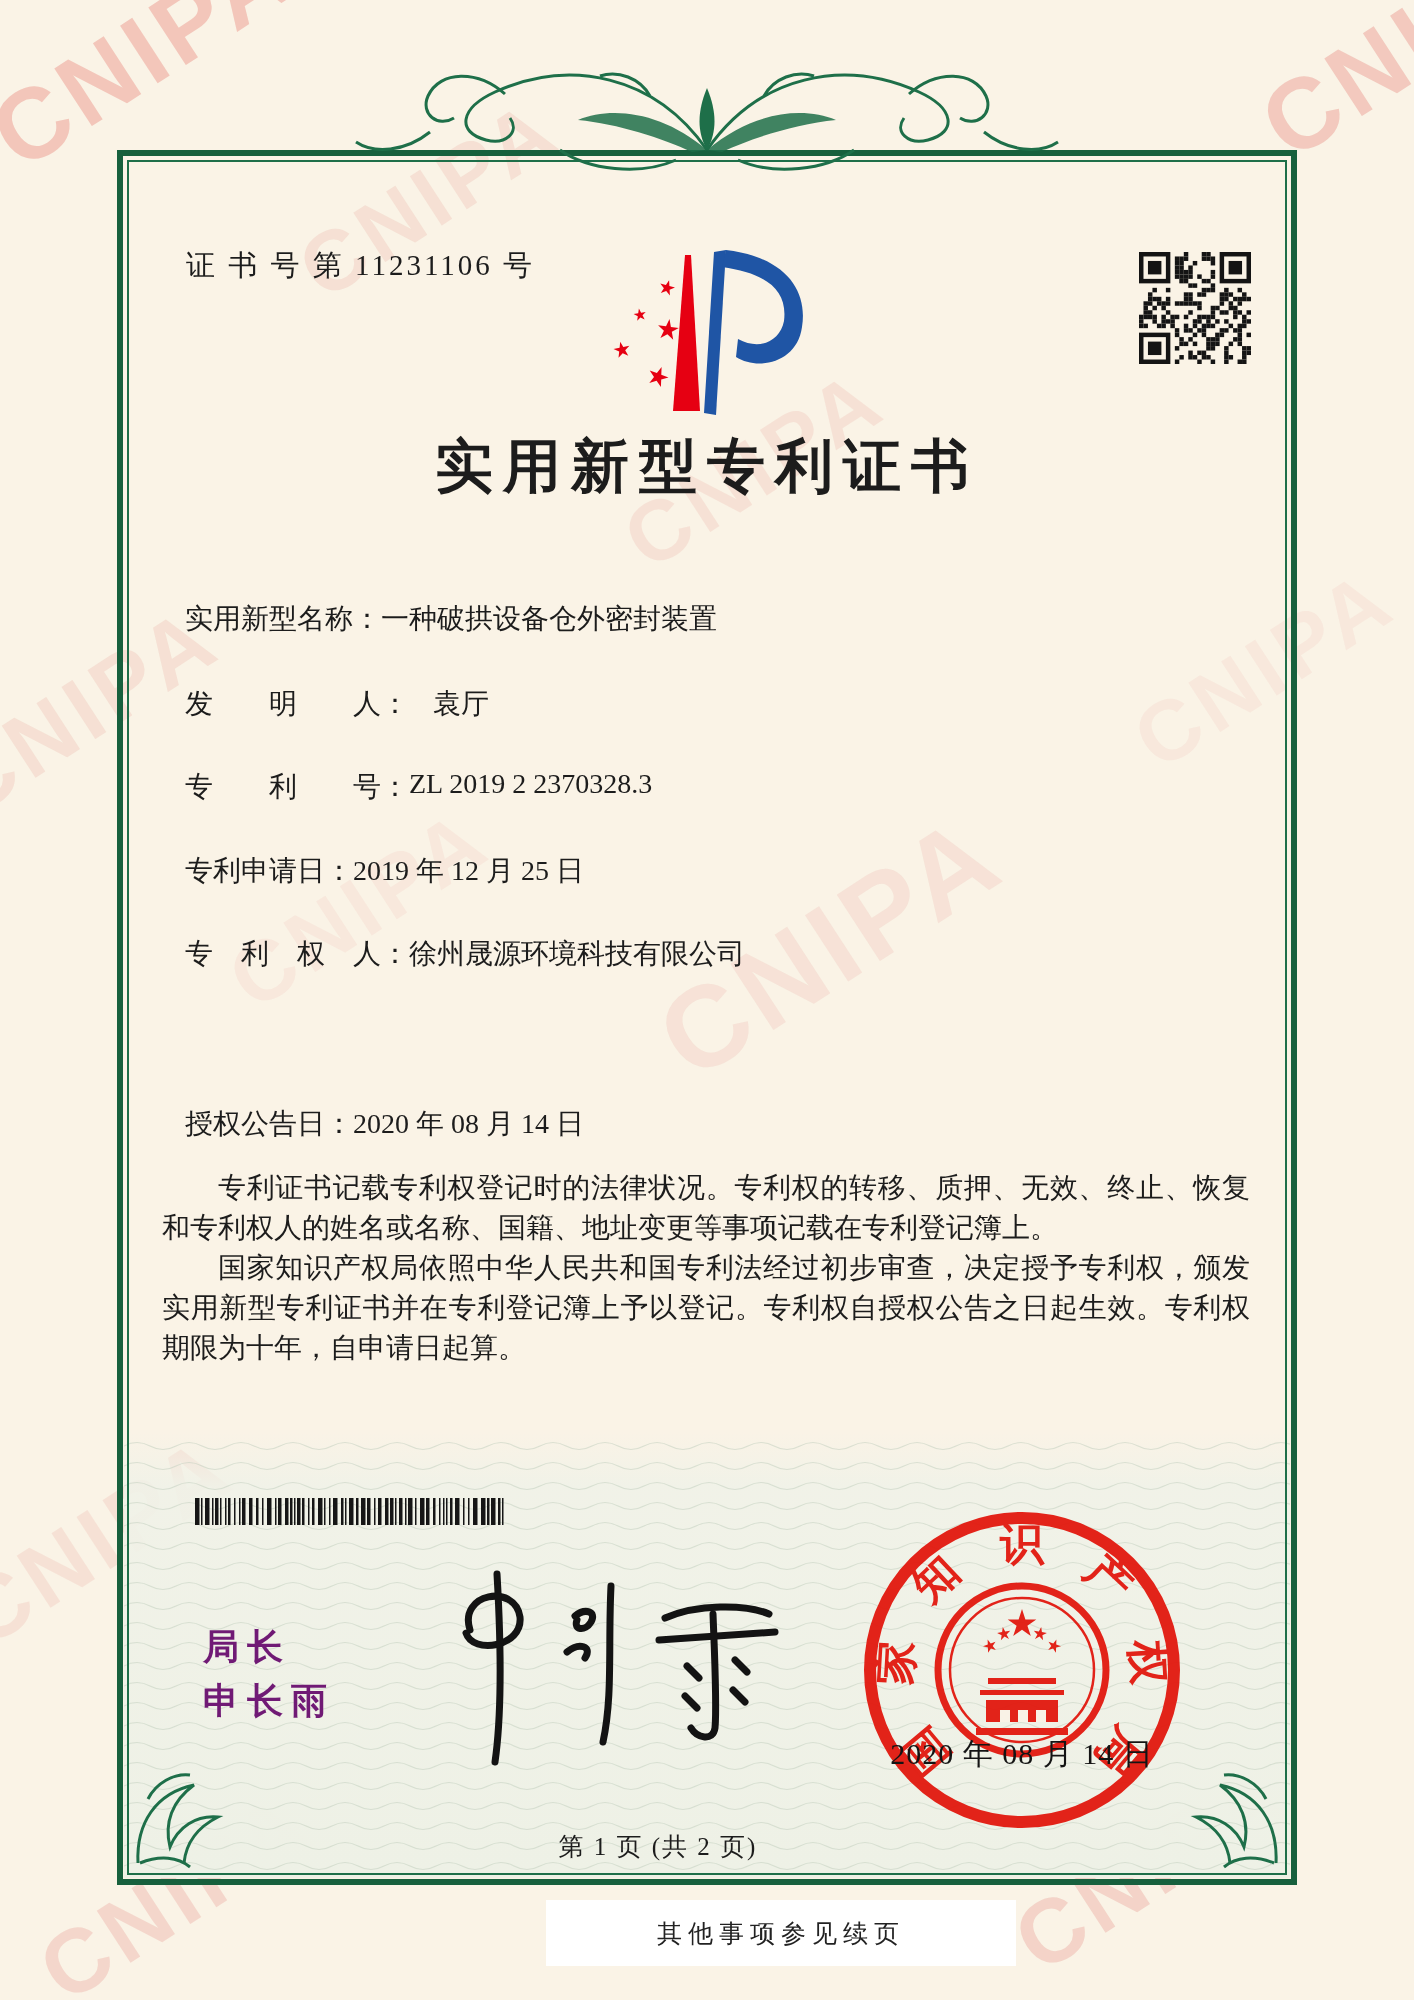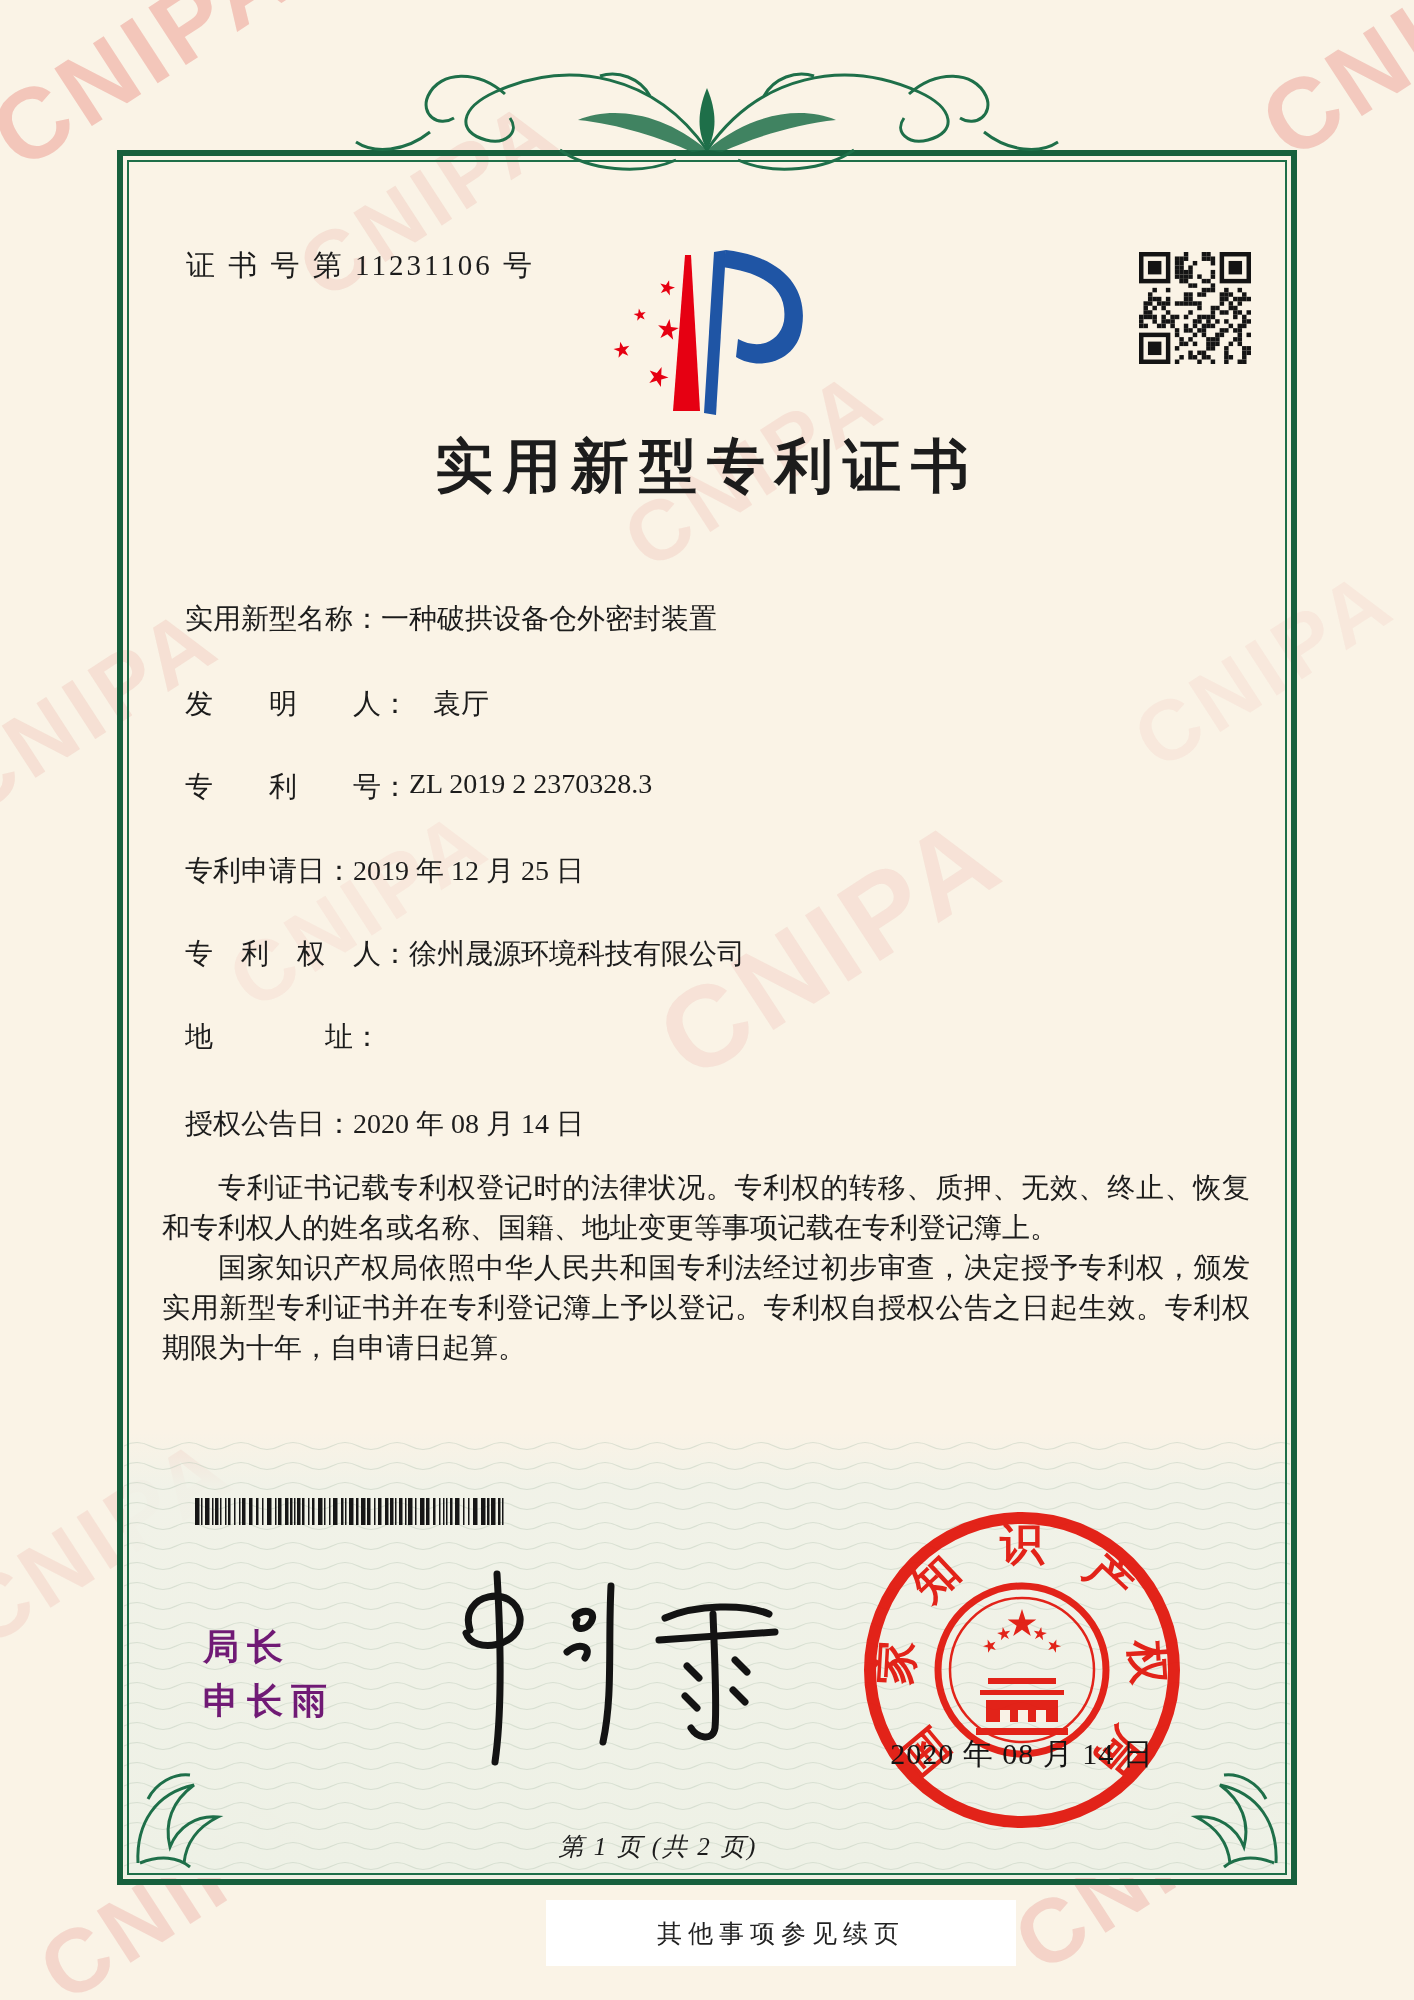--- a/index.html
+++ b/index.html
@@ -29,21 +29,21 @@
   .grant-pair{display:flex;}
   .grant-gap{width:70px;flex:0 0 auto;}
   .paras{left:162px;top:1168px;width:1088px;font-size:28px;line-height:40px;text-align:justify;z-index:5;}
   .paras p{margin:0;text-indent:2em;}
   .barcode{left:195px;top:1498px;z-index:6;}
   .signatory{left:203px;top:1620px;z-index:6;font-family:"Liberation Sans","DejaVu Sans",sans-serif;
              font-weight:600;font-size:36px;letter-spacing:8px;color:#701a75;line-height:54px;}
   .signature{left:415px;top:1560px;z-index:7;}
   .seal{left:852px;top:1500px;z-index:8;opacity:.93;}
   .seal-date{left:842px;top:1734px;width:360px;text-align:center;font-size:30px;letter-spacing:1px;color:#141414;z-index:9;}
-  .page-no{left:0;right:0;top:1830px;text-align:center;font-size:25px;letter-spacing:2px;padding-right:98px;z-index:6;font-style:italic;}
+  .page-no{left:0;right:0;top:1830px;text-align:center;font-size:25px;letter-spacing:2px;padding-right:98px;z-index:6;}
   .footer-strip{position:absolute;left:505px;top:1900px;width:470px;height:66px;background:#ffffff;z-index:6;
                 display:flex;align-items:center;justify-content:center;margin-left:41px;}
   .footer-strip span{font-size:25px;letter-spacing:6px;color:#222;}
 </style>
 </head>
 <body>
 
 <div class="page">
 
   <span class="wm" style="left:-25px;top:-5px;font-size:100px;color:rgba(236,160,150,.55);">CNIPA</span>
@@ -352,21 +352,20 @@
   </div>
   <div class="row" style="top:852px;">
     <span class="lbl">专利申请日：</span>
     <span class="val">2019 年 12 月 25 日</span>
   </div>
   <div class="row" style="top:935px;">
     <span class="lbl">专　利　权　人：</span>
     <span class="val">徐州晟源环境科技有限公司</span>
   </div>
   <div class="row" style="top:1018px;">
-    <span class="lbl">地　　　　址：</span>
   </div>
   <div class="row" style="top:1105px;flex-direction:column;">
     <span class="grant-pair">
       <span class="lbl">授权公告日：</span>
       <span class="val">2020 年 08 月 14 日</span>
     </span>
     <span class="grant-gap"></span>
   </div>
 
   <div class="content paras" style="position:absolute;">

